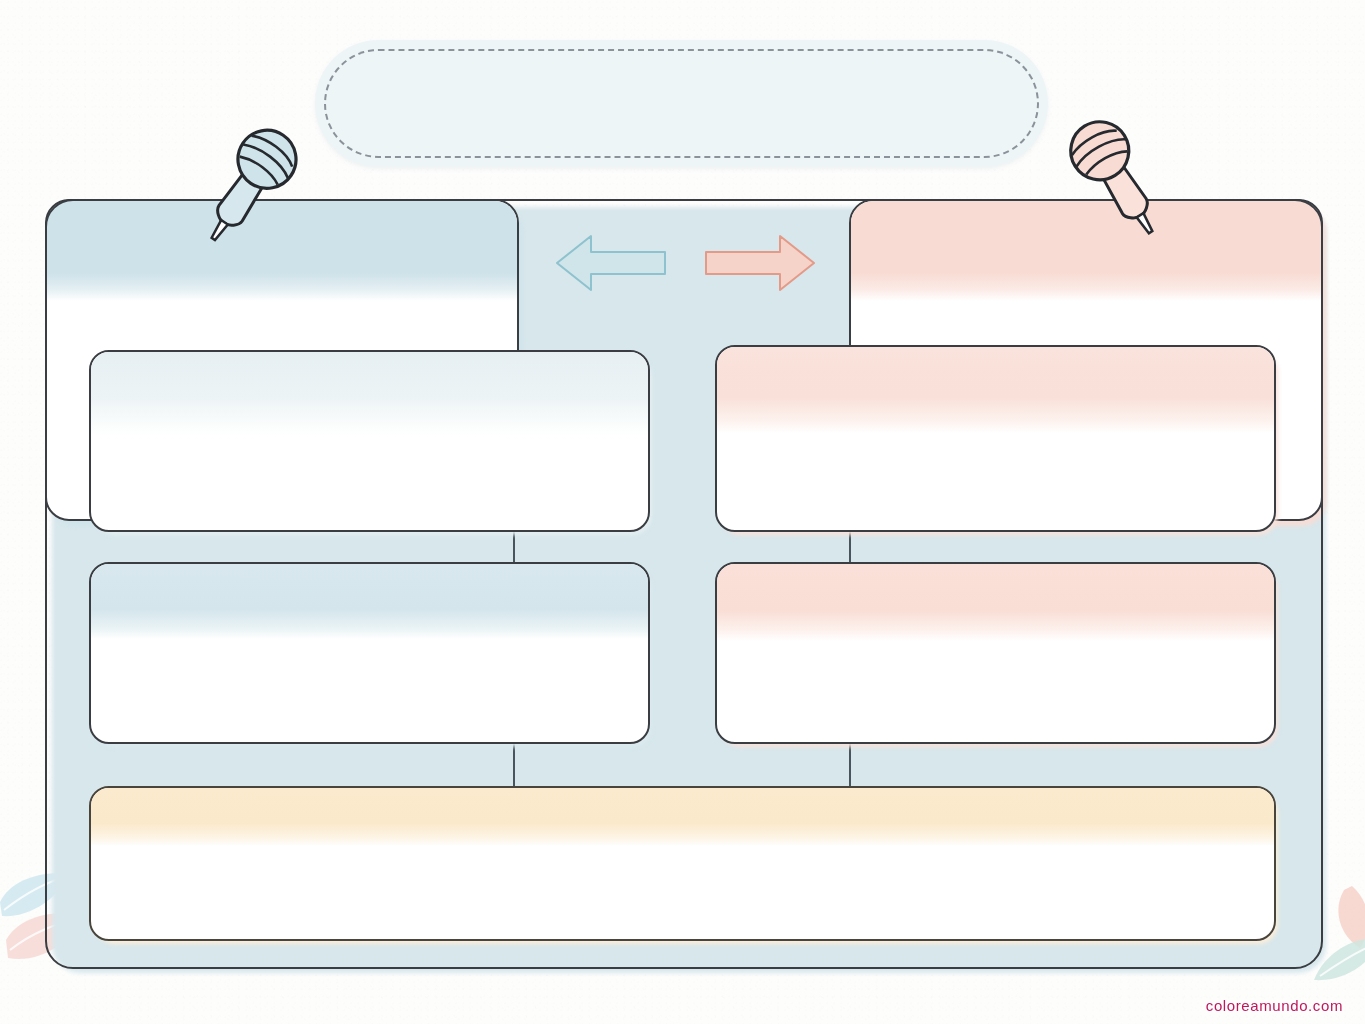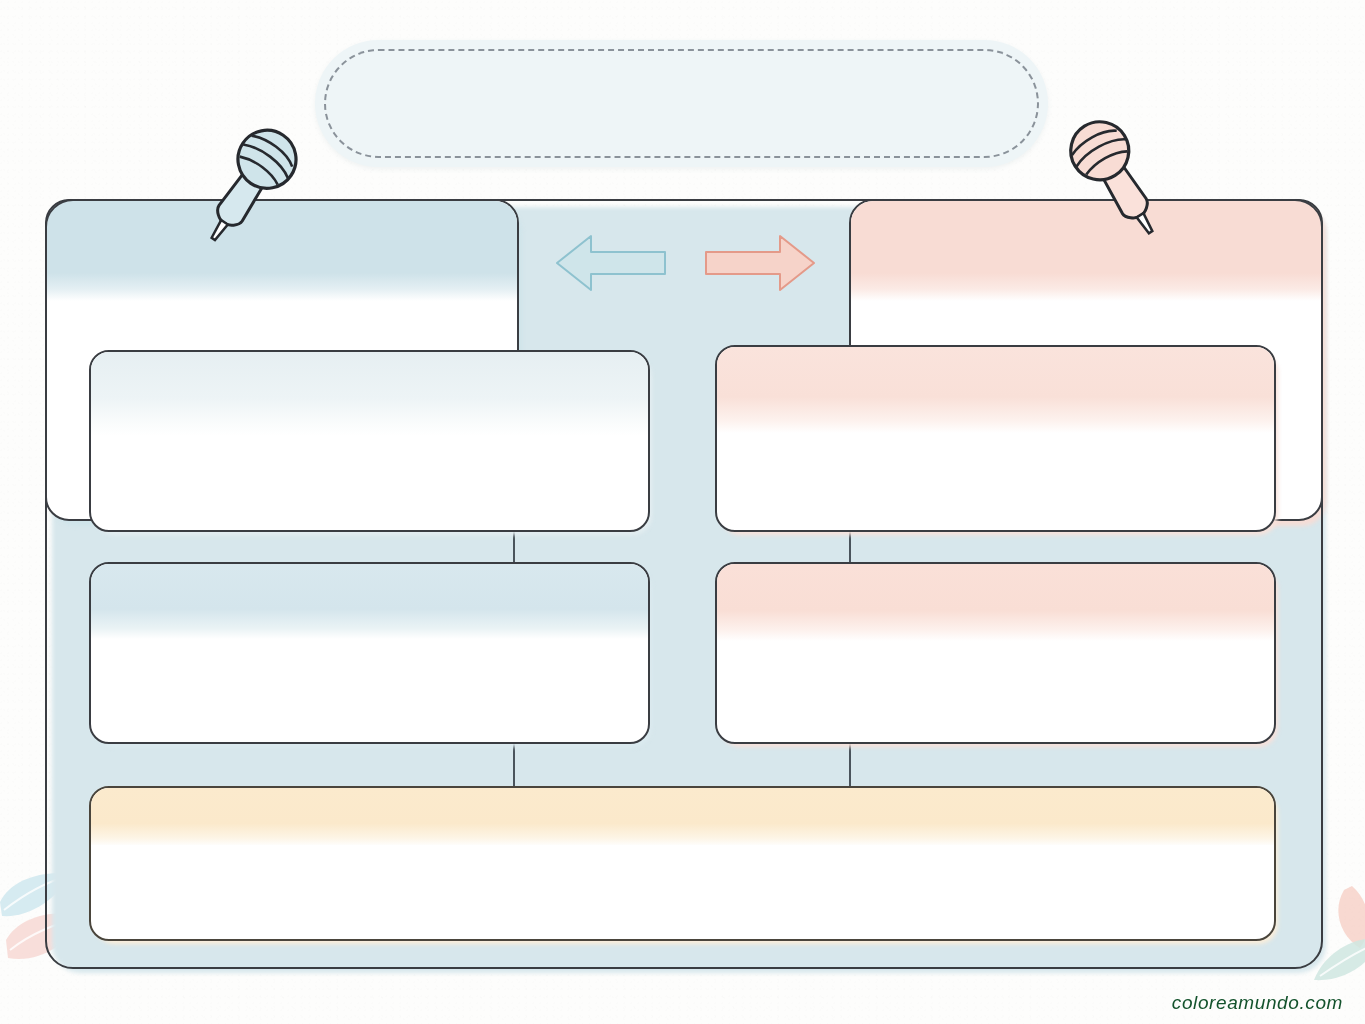--- a/index.html
+++ b/index.html
@@ -121,23 +121,22 @@
   #arrow-right-icon{ left:700px; top:228px; width:120px; height:70px;}
 
   
   .mic{position:absolute;z-index:8;}
   #mic-blue-icon{ left:198px; top:120px; width:110px; height:135px;}
   #mic-pink-icon{ left:1058px; top:112px; width:110px; height:135px;}
 
   
   #watermark{
     position:absolute;right:22px;bottom:10px;z-index:9;
-    font-size:19px;letter-spacing:.6px;color:#14532d;
+    font-size:15px;letter-spacing:.6px;color:#be185d;
     user-select:none;
-    font-style:italic;
   }
 </style>
 </head>
 <body>
 
 <div id="paper-texture"></div>
 
 <svg class="leaf" style="left:-4px;top:866px;" width="80" height="60" viewBox="0 0 80 60">
   <path d="M4 36 C14 14 46 4 74 8 C62 32 34 52 6 50 Z" fill="#cfe7ef" opacity=".85"></path>
   <path d="M8 44 C26 30 50 16 72 10" stroke="#ffffff" stroke-width="2" fill="none" opacity=".8"></path>

